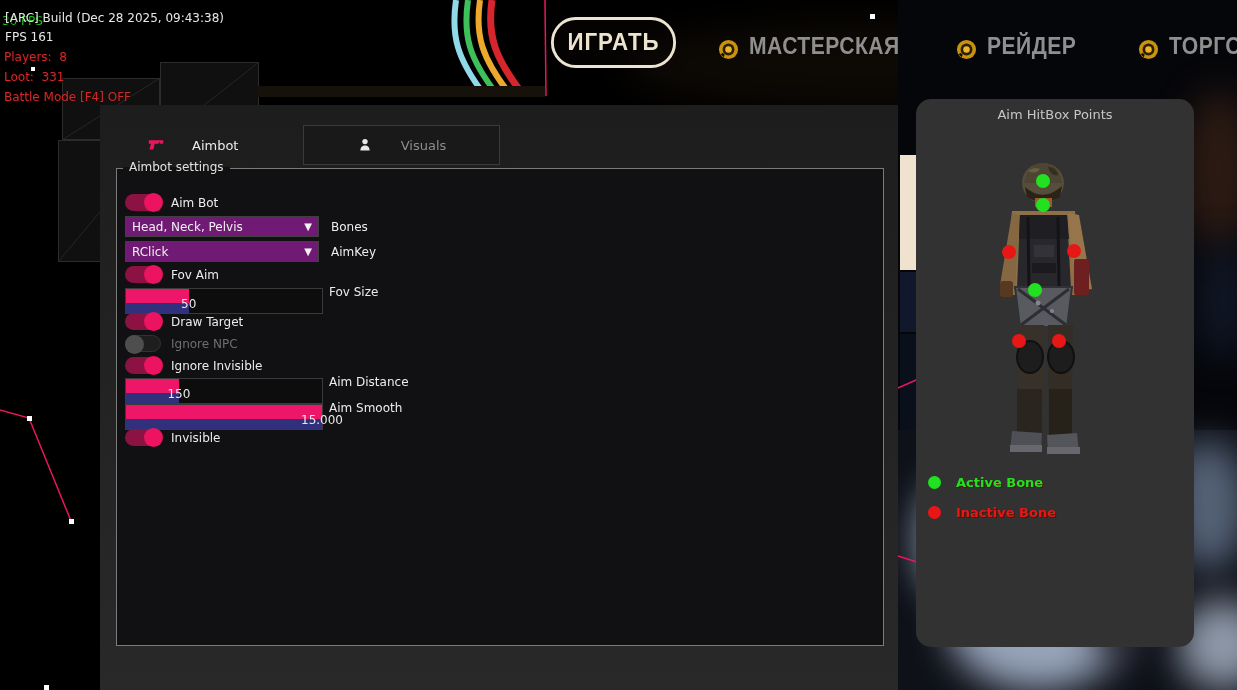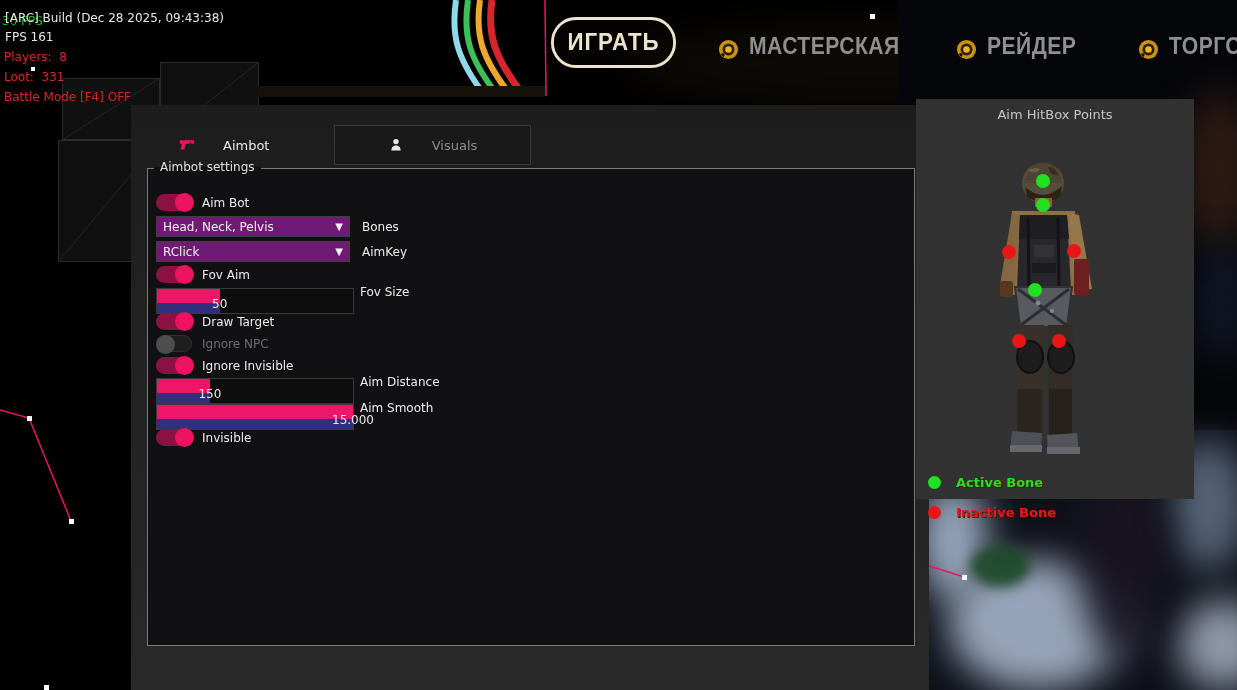--- a/index.html
+++ b/index.html
@@ -27,21 +27,21 @@
   .ov { position:absolute; left:4px; font:12px "DejaVu Sans",sans-serif; white-space:pre; text-shadow:1px 1px 1px #000; }
   .ov.green { color:#17c917; }
   .ov.white { color:#e8e8e8; }
   .ov.red   { color:#cf2a2a; text-shadow:1px 1px 0 #2a0000; }
 
   
   #tracers { position:absolute; inset:0; z-index:2; pointer-events:none; }
 
   
   #main-panel { position:absolute; left:100px; top:105px; width:798px; height:585px; z-index:5;
-    background:linear-gradient(#1d1d1d, #292929);margin-left:31px; }
+    background:linear-gradient(#1d1d1d, #292929); }
   .tabbar { position:absolute; left:0; top:20px; width:798px; height:40px; }
   .tab { position:absolute; top:0; height:40px; display:flex; align-items:center; justify-content:center; gap:28px;
     font:13px "DejaVu Sans",sans-serif; color:#8d8d8d; cursor:default; }
   .tab.boxed { background:#19191a; border:1px solid #3a3a3a; }
   .tab.active { color:#eaeaea; }
   .tab .ticon { width:16px; height:16px; }
 
   #fieldset { position:absolute; left:16px; top:63px; width:768px; height:478px;
     border:1px solid #7b7b7b; background:#111113; }
   #fieldset-legend { position:absolute; left:6px; top:-9px; padding:0 6px;
@@ -63,21 +63,21 @@
 
   .slider-row { position:absolute; display:flex; align-items:flex-start; gap:6px; }
   .slider { position:relative; width:198px; height:26px; background:#0d0d0d; border:1px solid #3a3a3a; flex:0 0 198px;text-decoration:underline; }
   .slider .fill { height:100%; width:0;
     background:linear-gradient(to bottom,#ee1668 0 57%, #30307c 57% 100%); }
   .slider .slider-value { position:absolute; top:8px; transform:translateX(-50%);
     font:12px "DejaVu Sans",sans-serif; color:#e8e8e8; white-space:nowrap; }
   .slider-row .lbl { margin-top:-3px; }
 
   
-  #hitbox-panel { position:absolute; left:916px; top:99px; width:278px; height:400px; background:#323232; z-index:5; }
+  #hitbox-panel { position:absolute; left:916px; top:99px; width:278px; height:548px; background:#323232; z-index:5;border-radius:15px; }
   #hitbox-title { position:absolute; top:8px; width:100%; text-align:center; font:13px "DejaVu Sans",sans-serif; color:#c6c6c6; }
   #bone-layer { position:absolute; inset:0; }
   .bone-dot { position:absolute; width:14px; height:14px; border-radius:50%; transform:translate(-50%,-50%); }
   .legend-row { position:absolute; display:flex; align-items:center; gap:15px; }
   .legend-dot { width:13px; height:13px; border-radius:50%; flex:0 0 13px; }
   .legend-label { font:bold 13px "DejaVu Sans",sans-serif; text-shadow:1px 1px 0 #4a1400; }
 
   .wsq { position:absolute; width:5px; height:5px; background:#fff; z-index:3; }
 </style>
 </head>

